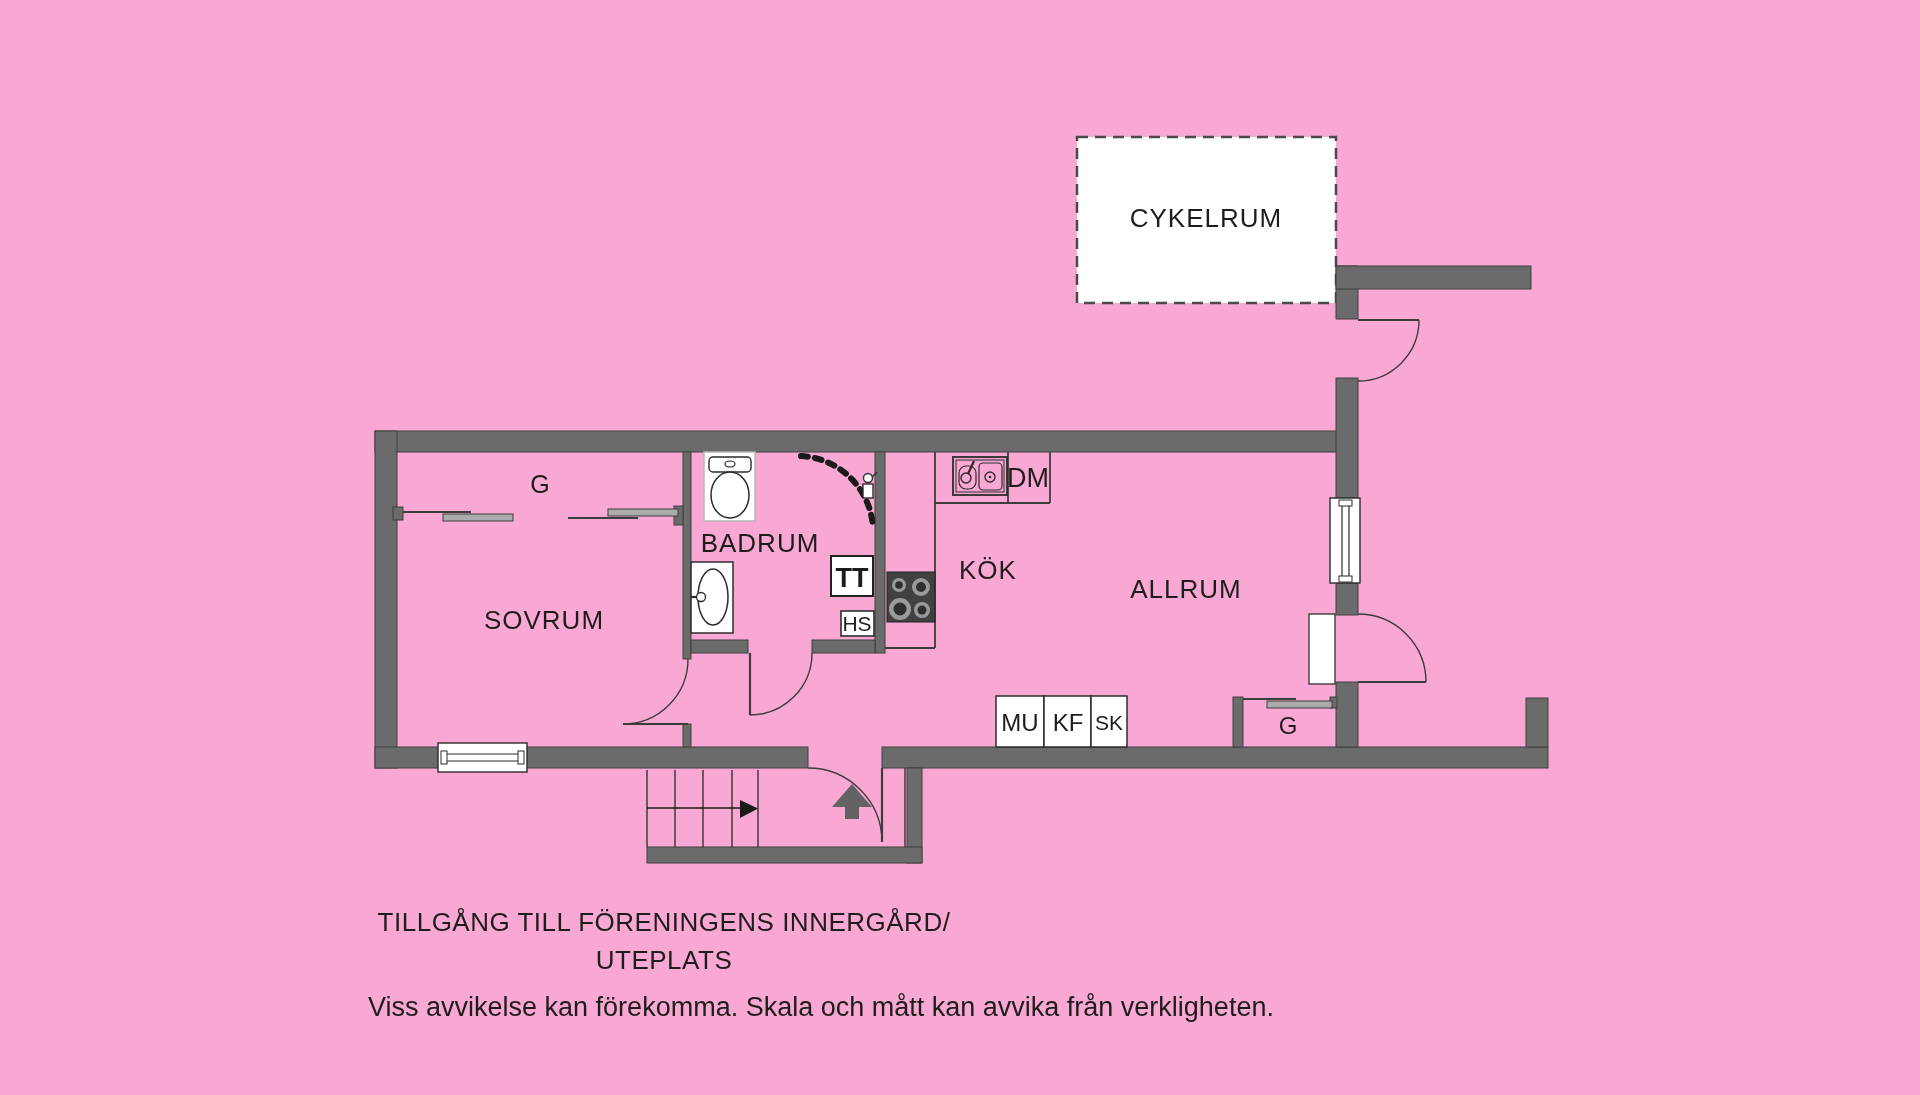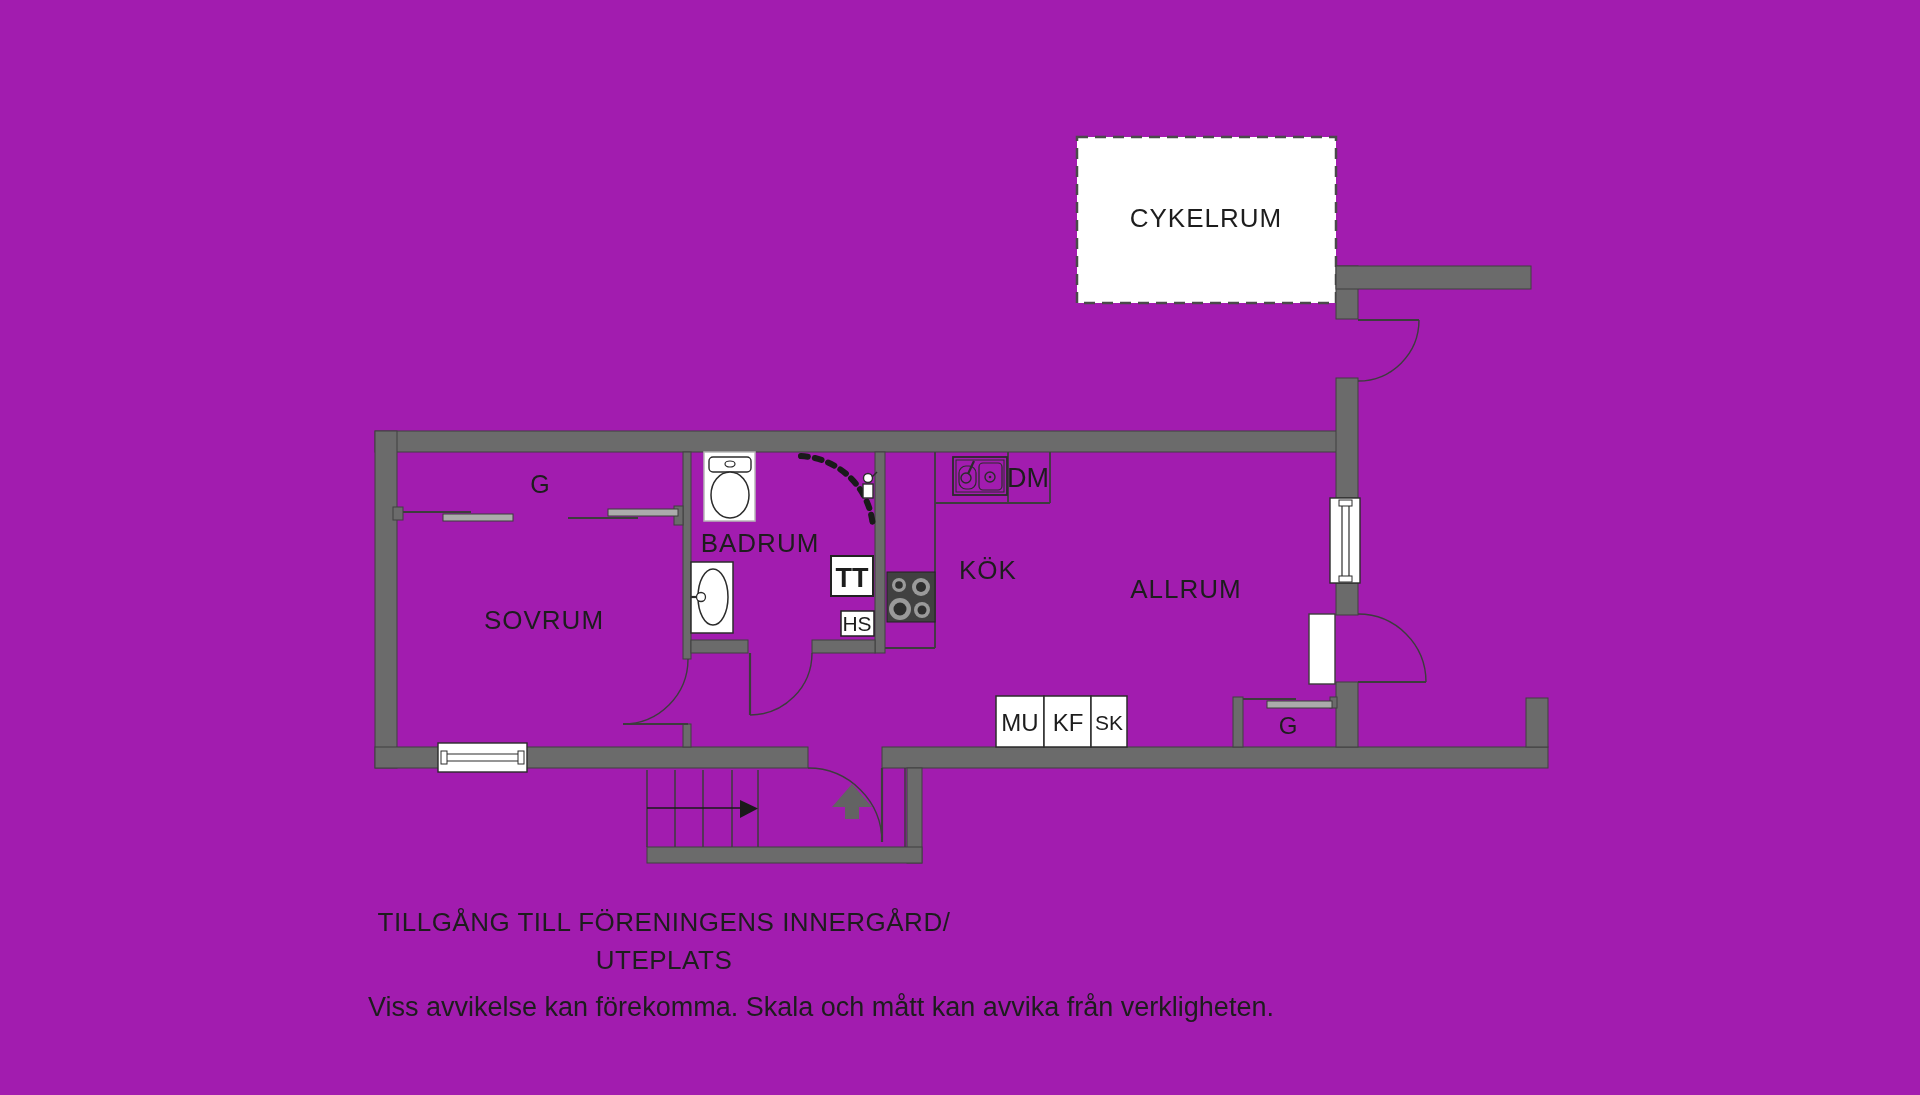--- a/index.html
+++ b/index.html
@@ -2,21 +2,21 @@
 <html style="--wall: #6b6b6b; --line: #3d3d3d; --text: #1d1d1d;"><head>
 <meta charset="utf-8">
 <style>
   :root{
     --wall:#6b6b6b;
     --line:#3d3d3d;
     --text:#1d1d1d;
     --panel:#ababab;
   }
   html,body{margin:0;padding:0;background:#ffffff;}
-  .stage{position:relative;width:1920px;height:1095px;background:#a21caf;overflow:hidden;
+  .stage{position:relative;width:1920px;height:1095px;background:#f9a8d4;overflow:hidden;
          font-family:"Liberation Sans", sans-serif;text-align:center;}
   svg text{fill:var(--text);font-family:"Liberation Sans", sans-serif;}
 </style>
 </head>
 <body>
 
 <div class="stage">
 <svg viewBox="0 0 1920 1095" width="1920" height="1095">
 
   <g>

